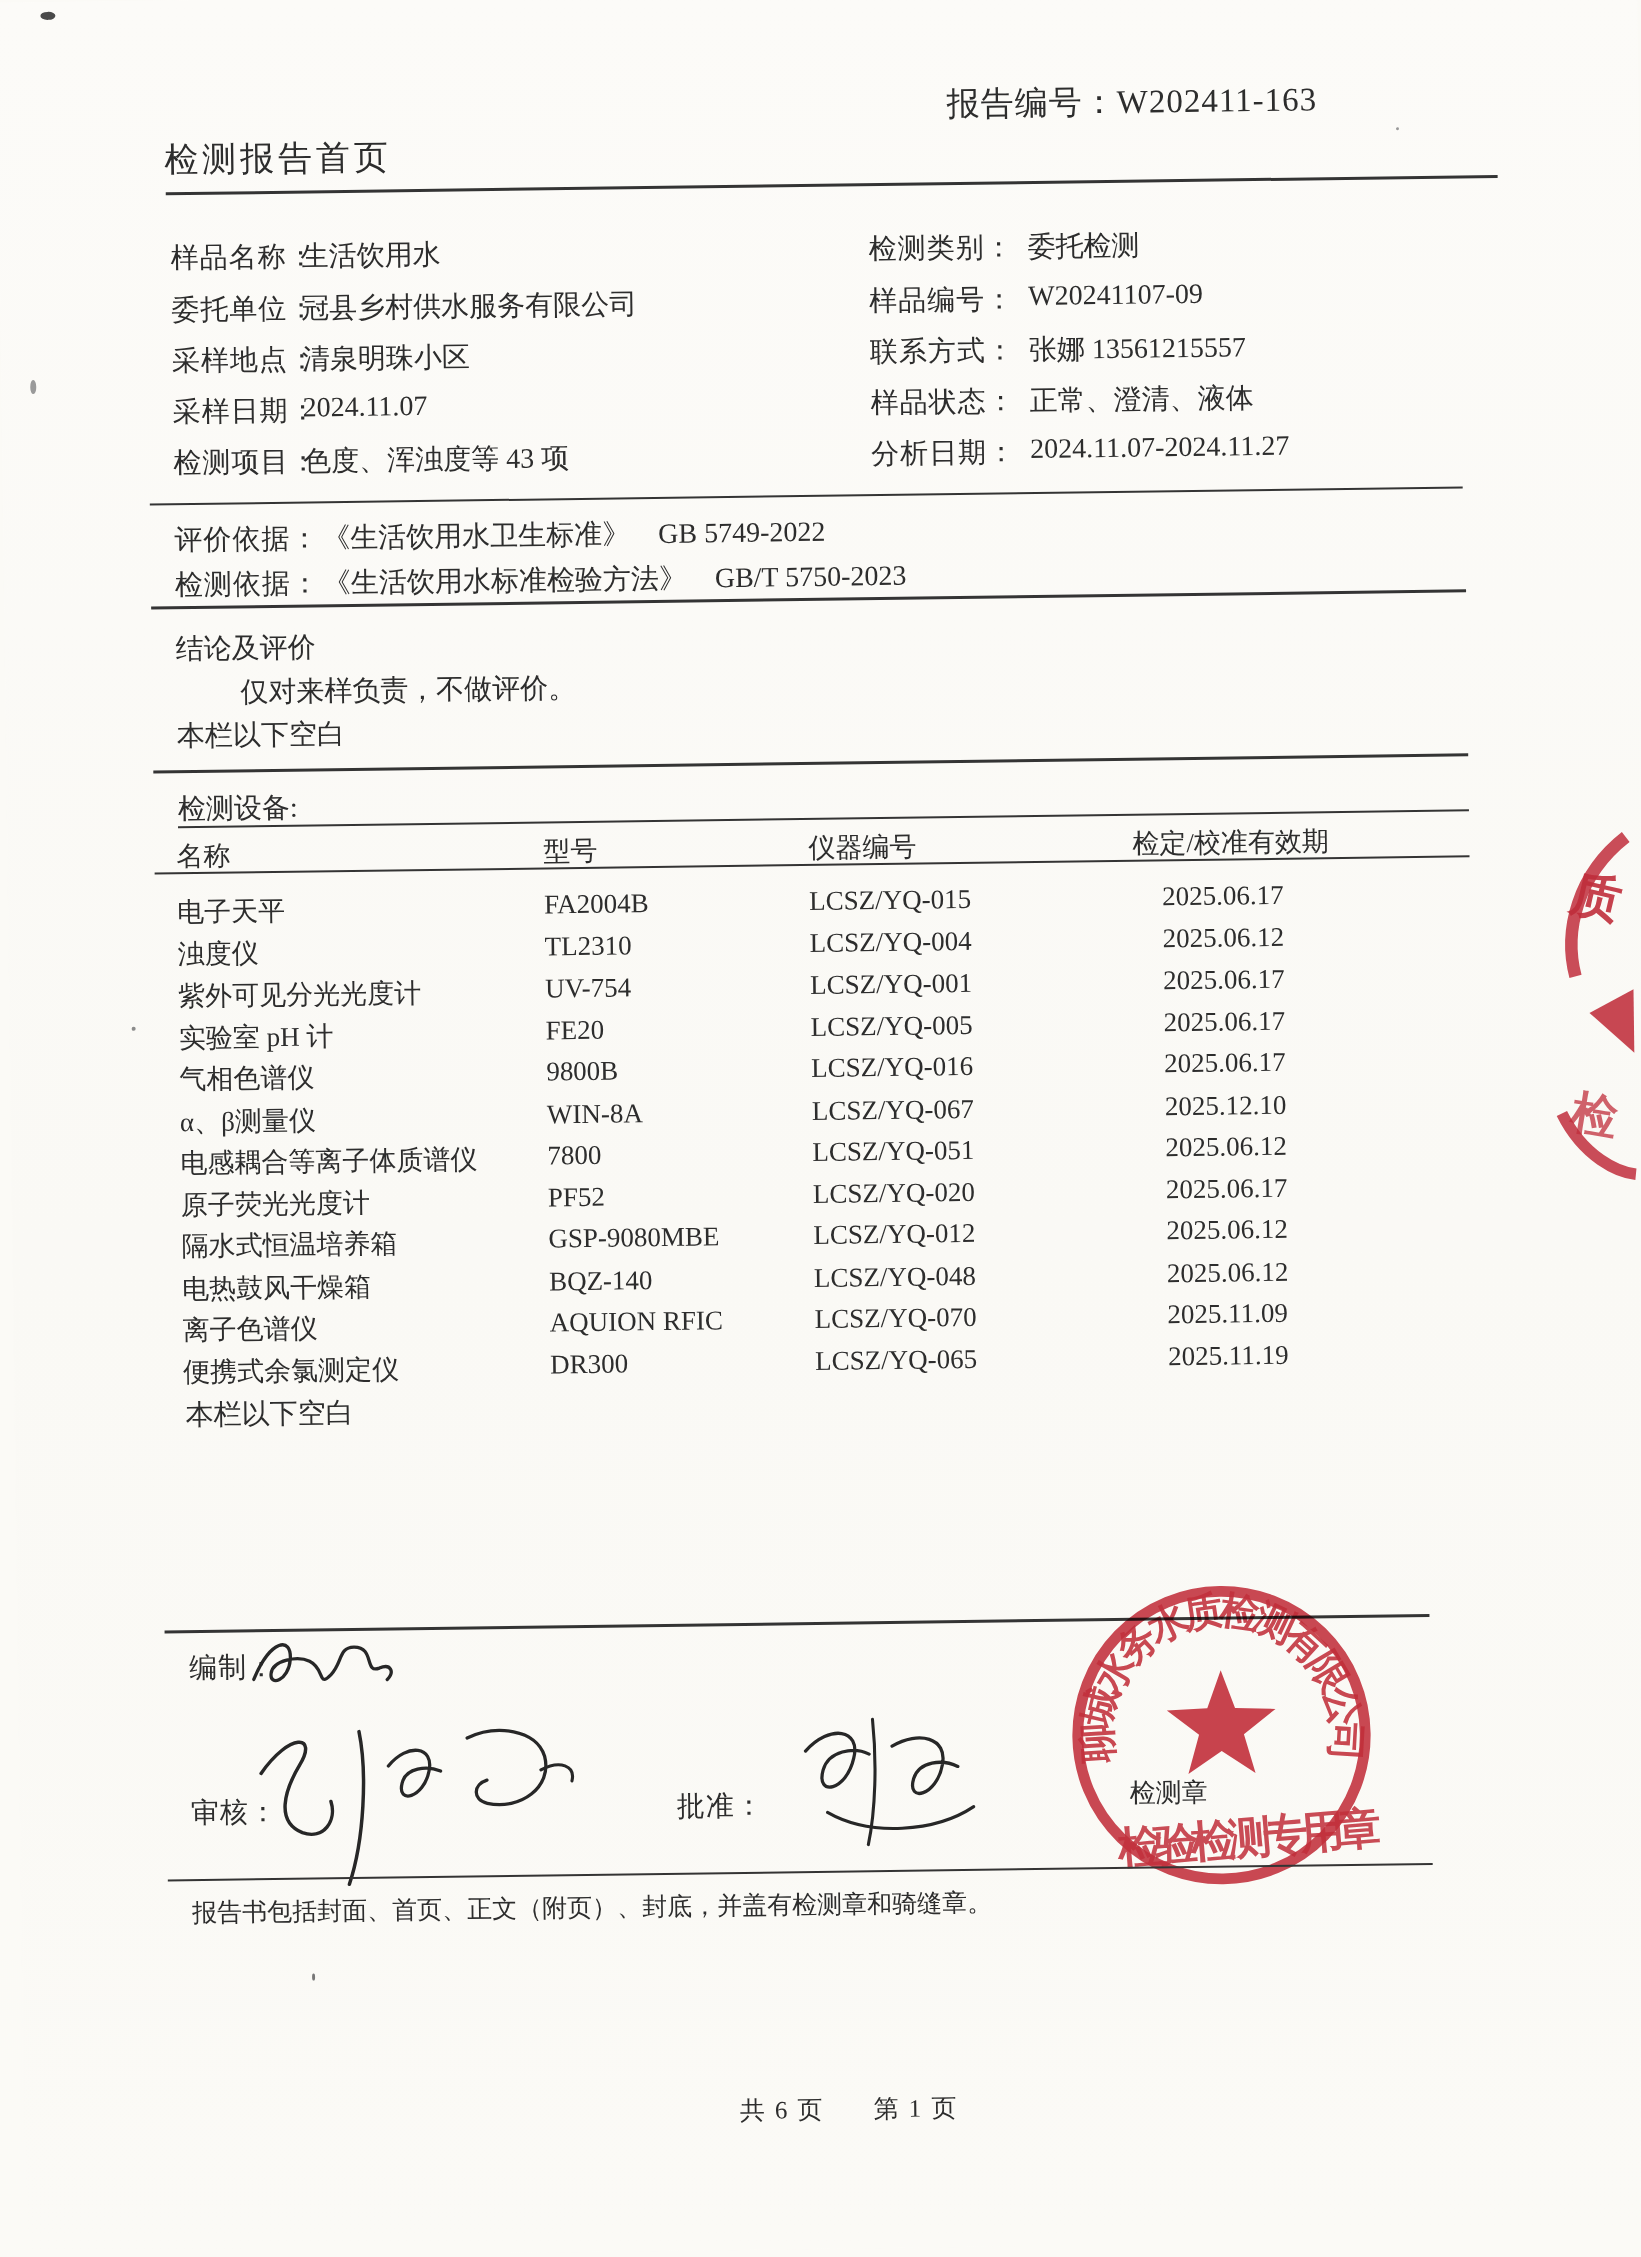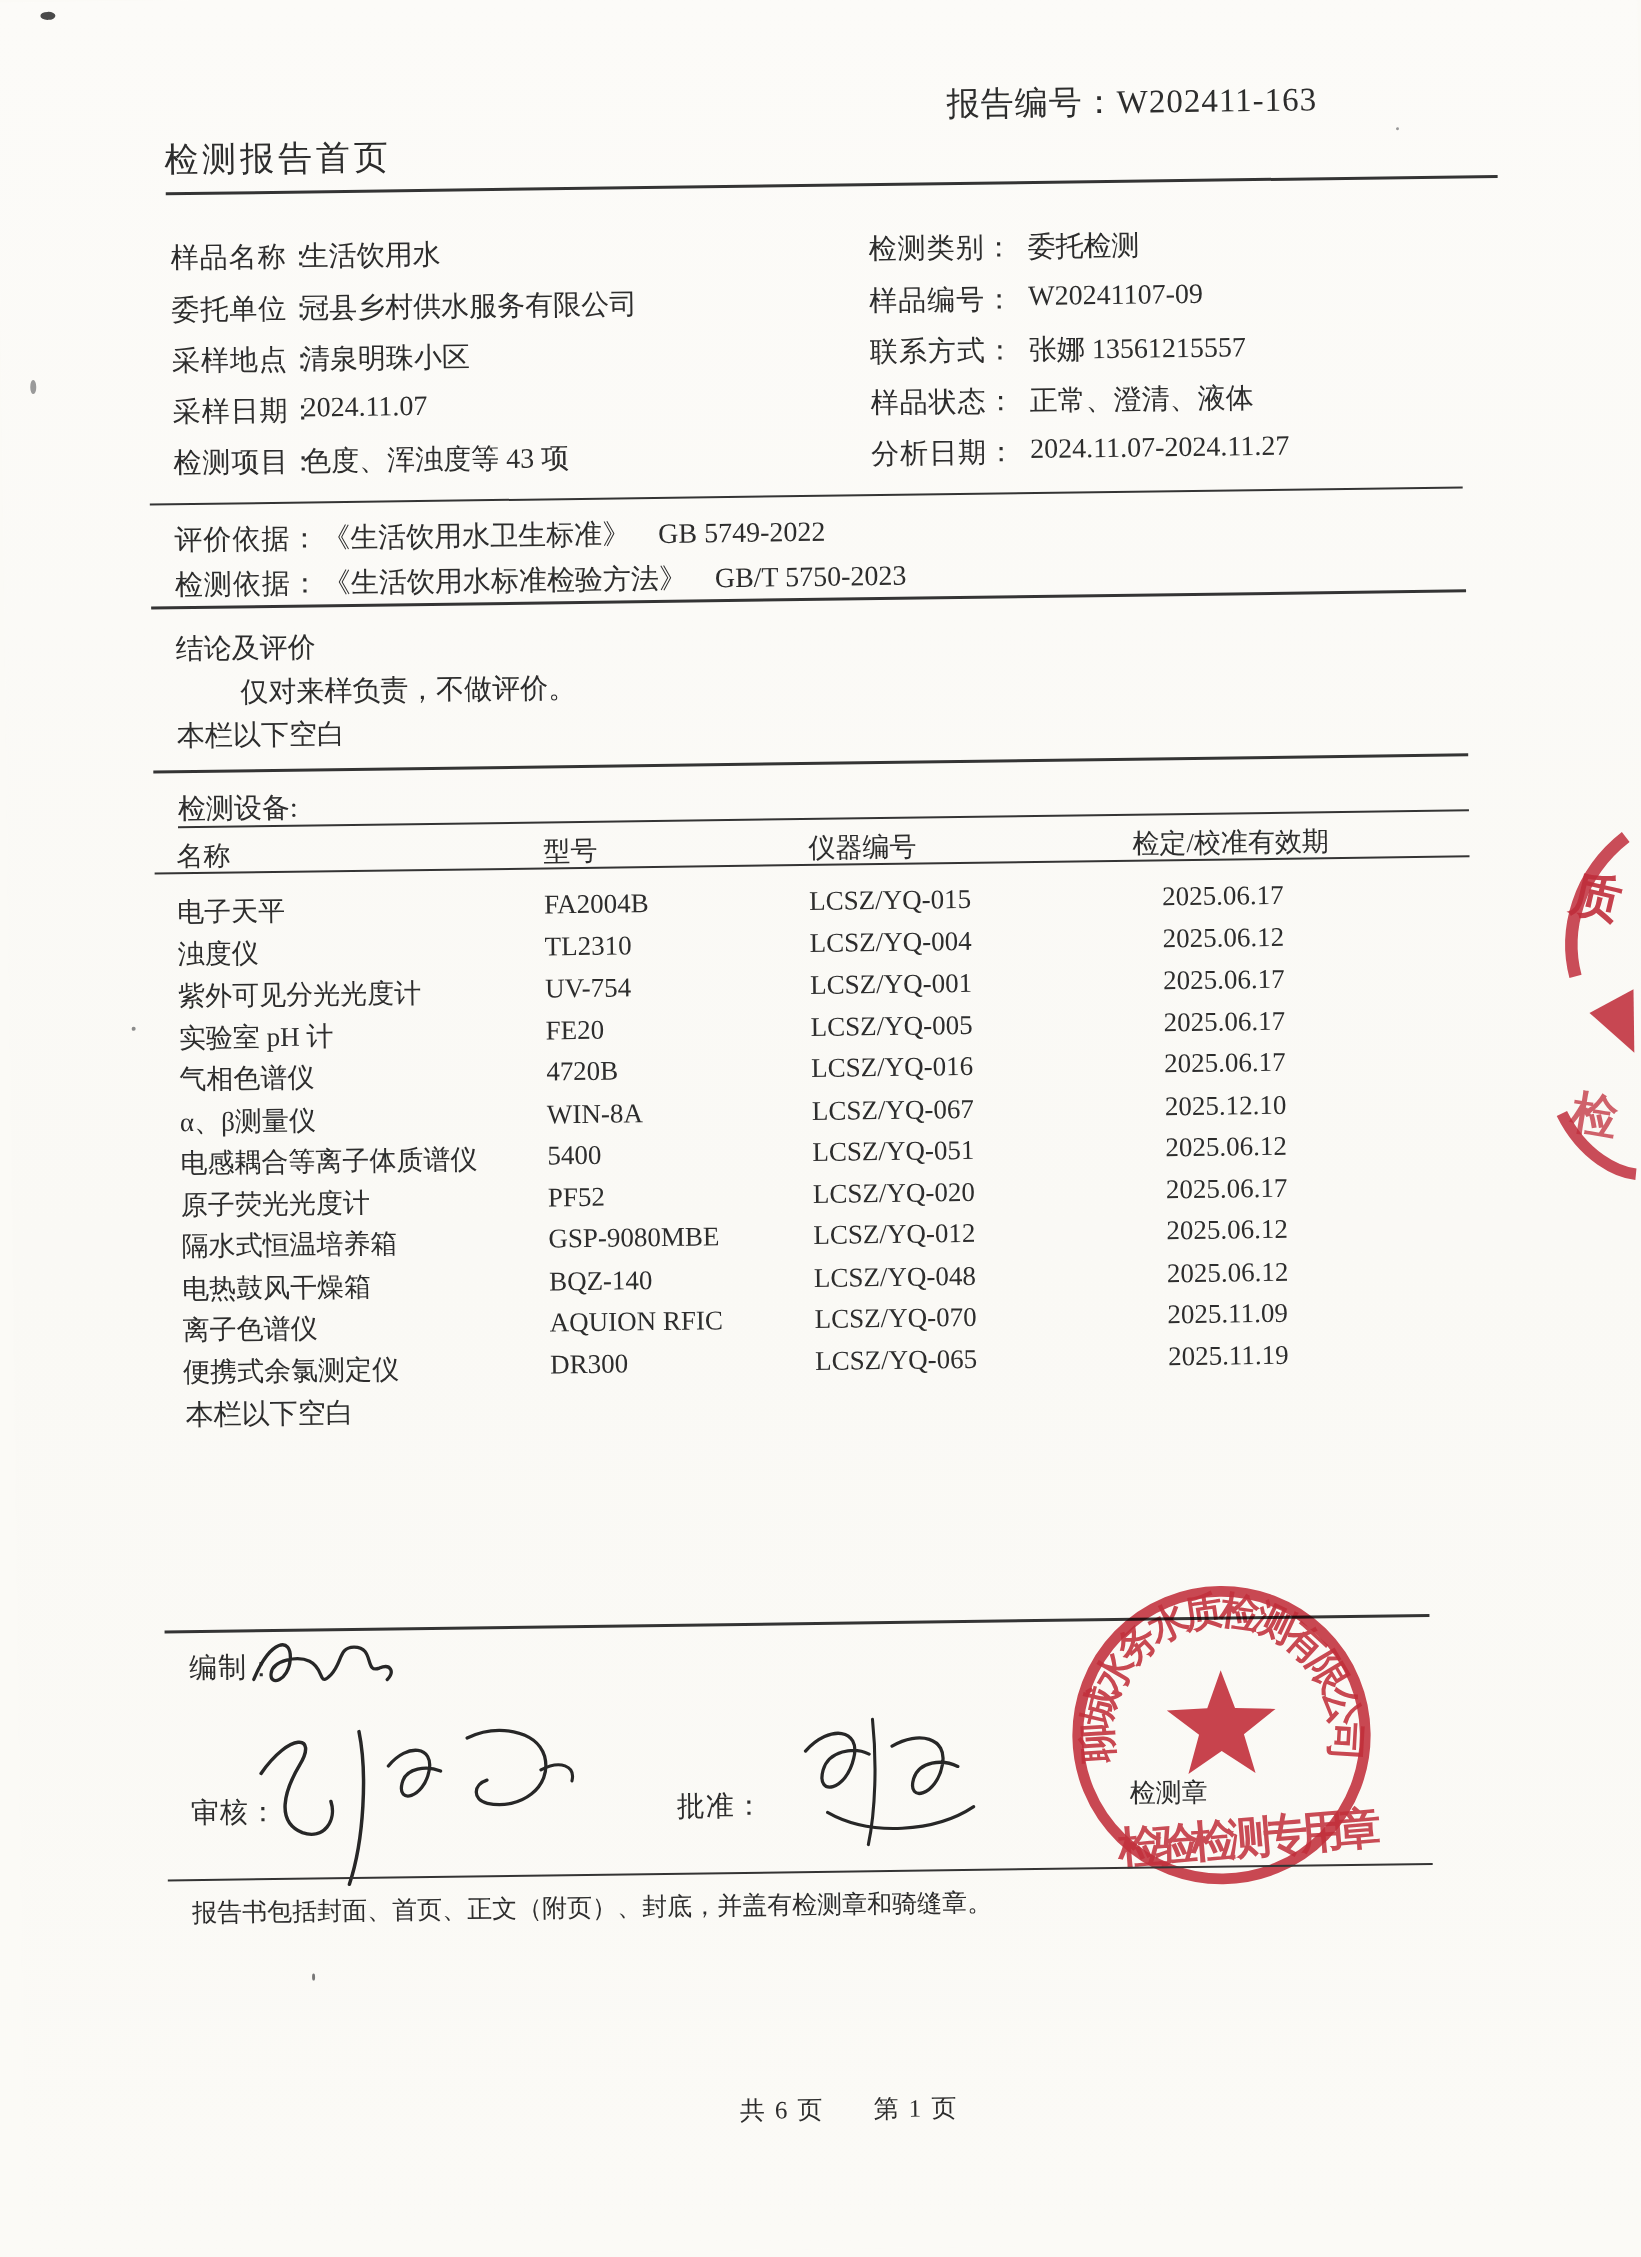--- a/index.html
+++ b/index.html
@@ -108,33 +108,33 @@
         <span class="tcell c3">2025.06.17</span>
     </div>
     <div class="trow" style="top:1020px;">
       <span class="tcell c0">实验室 pH 计</span>
         <span class="tcell c1">FE20</span>
         <span class="tcell c2">LCSZ/YQ-005</span>
         <span class="tcell c3">2025.06.17</span>
     </div>
     <div class="trow" style="top:1061px;">
       <span class="tcell c0">气相色谱仪</span>
-        <span class="tcell c1">4720B</span>
+        <span class="tcell c1">9800B</span>
         <span class="tcell c2">LCSZ/YQ-016</span>
         <span class="tcell c3">2025.06.17</span>
     </div>
     <div class="trow" style="top:1104px;">
       <span class="tcell c0">α、β测量仪</span>
         <span class="tcell c1">WIN-8A</span>
         <span class="tcell c2">LCSZ/YQ-067</span>
         <span class="tcell c3">2025.12.10</span>
     </div>
     <div class="trow" style="top:1145px;">
       <span class="tcell c0">电感耦合等离子体质谱仪</span>
-        <span class="tcell c1">5400</span>
+        <span class="tcell c1">7800</span>
         <span class="tcell c2">LCSZ/YQ-051</span>
         <span class="tcell c3">2025.06.12</span>
     </div>
     <div class="trow" style="top:1187px;">
       <span class="tcell c0">原子荧光光度计</span>
         <span class="tcell c1">PF52</span>
         <span class="tcell c2">LCSZ/YQ-020</span>
         <span class="tcell c3">2025.06.17</span>
     </div>
     <div class="trow" style="top:1228px;">

